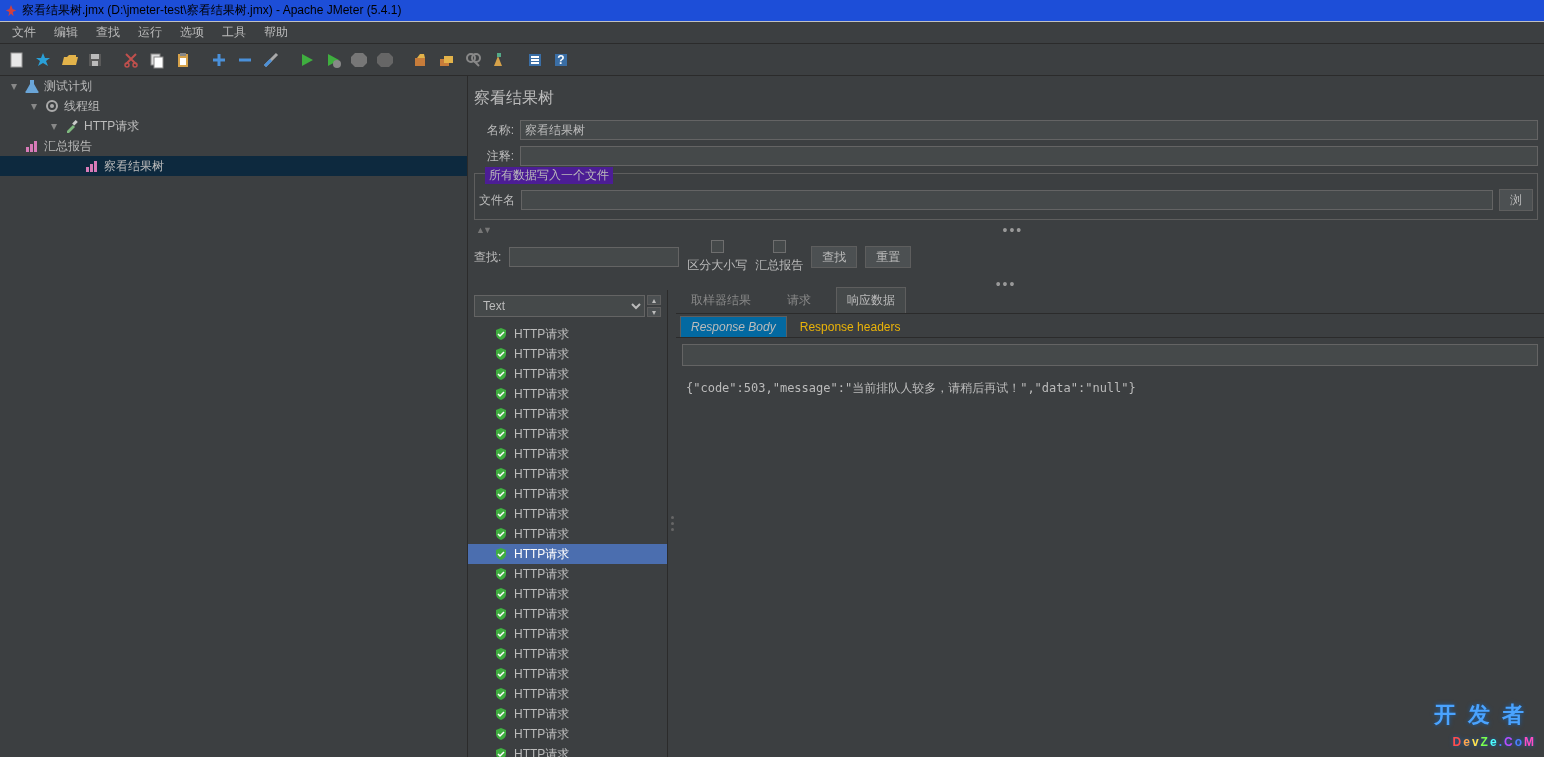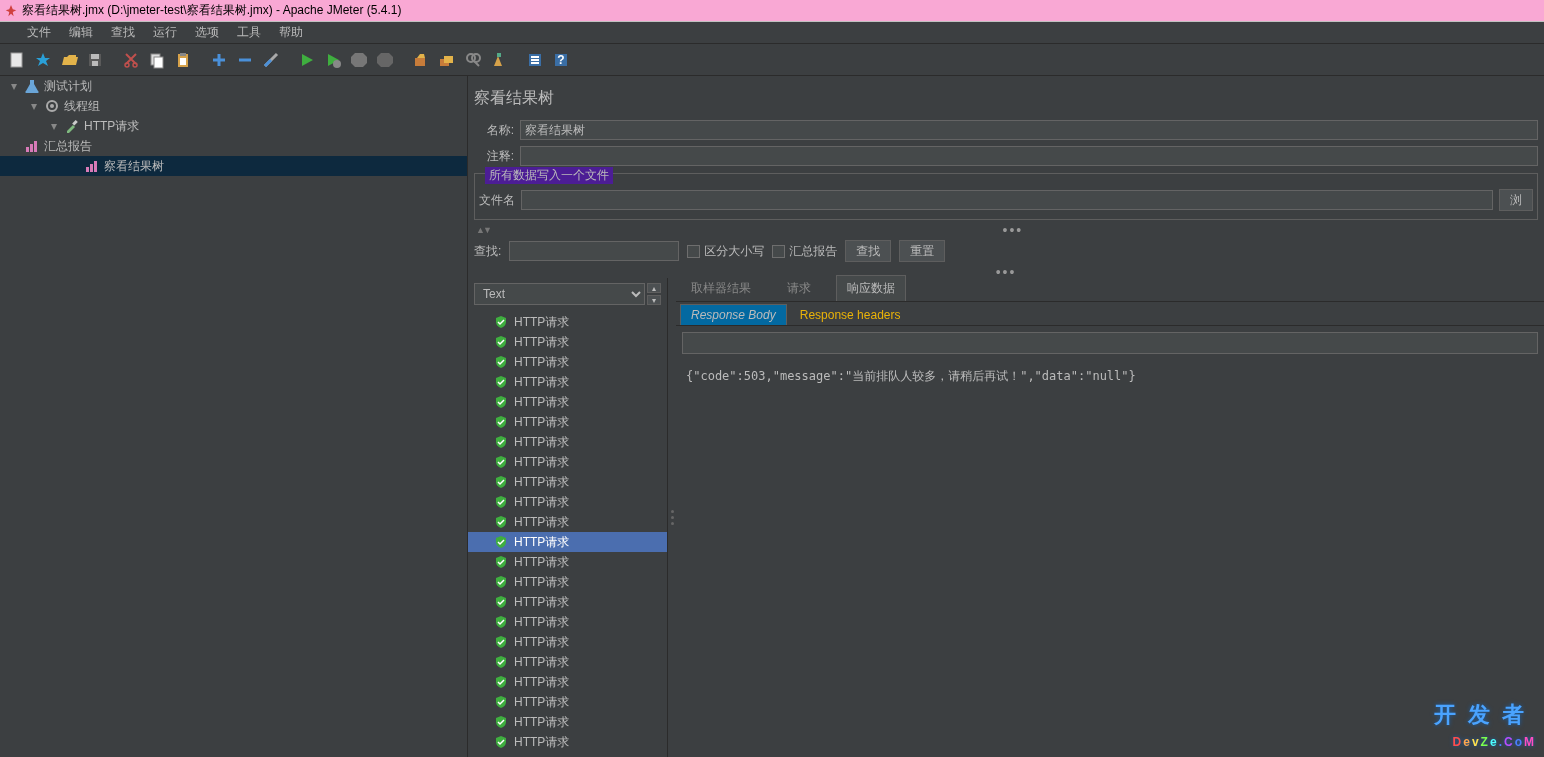--- a/index.html
+++ b/index.html
@@ -1,25 +1,25 @@
 <!DOCTYPE html>
 <html><head>
 <meta charset="utf-8">
 <style>
 * { margin:0; padding:0; box-sizing:border-box; font-family:"Microsoft YaHei","Segoe UI",Arial,sans-serif; font-size:12px; }
 html,body { width:1544px; height:757px; background:#3c3f41; color:#bbbbbb; overflow:hidden; }
 
 
-.titlebar { height:22px; background:#f9a8d4; color:#000; display:flex; align-items:center; padding:0 4px; border-bottom:1px solid #c0c0c0;}
+.titlebar { height:22px; background:#1d4ed8; color:#000; display:flex; align-items:center; padding:0 4px; border-bottom:1px solid #c0c0c0;}
 .titlebar .app-icon { width:14px; height:14px; margin-right:4px; display:inline-flex; align-items:center; justify-content:center;}
 .titlebar .app-icon svg { width:14px; height:14px;}
 .titlebar span { font-size:12px; }
 
 
-.menubar { height:22px; background:#3c3f41; display:flex; align-items:center; padding:0 19px; gap:2px; border-bottom:1px solid #2b2b2b;}
+.menubar { height:22px; background:#3c3f41; display:flex; align-items:center; padding:0 4px; gap:2px; border-bottom:1px solid #2b2b2b;}
 .menubar .menuitem { padding:2px 8px; color:#bbbbbb; cursor:default;}
 
 
 .toolbar { height:32px; background:#3c3f41; display:flex; align-items:center; padding:0 6px; gap:4px; border-bottom:1px solid #2b2b2b;}
 .toolbar .tbtn { width:22px; height:22px; display:flex; align-items:center; justify-content:center; cursor:pointer; border-radius:2px;}
 .toolbar .tsep { width:6px;}
 
 
 .body { display:flex; height:calc(757px - 22px - 22px - 32px); }
 
@@ -44,21 +44,21 @@
 .panel-border .inner-row input.textfield { flex:1; height:20px; background:#45494a; border:1px solid #646464; color:#bbbbbb; padding:0 4px;}
 .btn { background:#4c5052; border:1px solid #5e5e5e; color:#bbbbbb; padding:2px 10px; cursor:pointer; height:22px;}
 
 .collapse-handle { height:12px; display:flex; align-items:center; justify-content:space-between; padding:0 8px; color:#777;}
 .collapse-handle .triangles { letter-spacing:-2px; font-size:9px;}
 .collapse-handle .dots { font-size:14px; letter-spacing:2px; color:#999;}
 
 .search-row { display:flex; align-items:center; gap:8px; padding:4px 6px;}
 .search-row label { color:#bbbbbb;}
 .search-row input.textfield { width:170px; height:20px; background:#45494a; border:1px solid #646464; color:#bbbbbb; padding:0 4px;}
-.checkbox { display:flex; align-items:center; gap:4px; color:#bbbbbb;}
+.checkbox { display:flex; align-items:center; gap:4px; color:#bbbbbb;flex-direction:column;}
 .checkbox .box { width:13px; height:13px; border:1px solid #6e6e6e; background:#45494a;}
 
 
 .lower-split { flex:1; display:flex; min-height:0;}
 .lower-left { width:200px; display:flex; flex-direction:column; border-right:1px solid #2b2b2b;}
 .lower-left .combo { display:flex; align-items:center; height:24px; margin:4px 6px;}
 .lower-left .combo select { flex:1; height:22px; background:#45494a; border:1px solid #646464; color:#bbbbbb; padding:0 4px;}
 .lower-left .scroll-btn-col { width:14px; display:flex; flex-direction:column; gap:2px; margin-left:2px;}
 .lower-left .scroll-btn-col .sb { height:10px; background:#4c5052; border:1px solid #5e5e5e; font-size:8px; display:flex; align-items:center; justify-content:center; cursor:pointer;}
 .result-list { flex:1; overflow:auto; padding-top:2px;}

